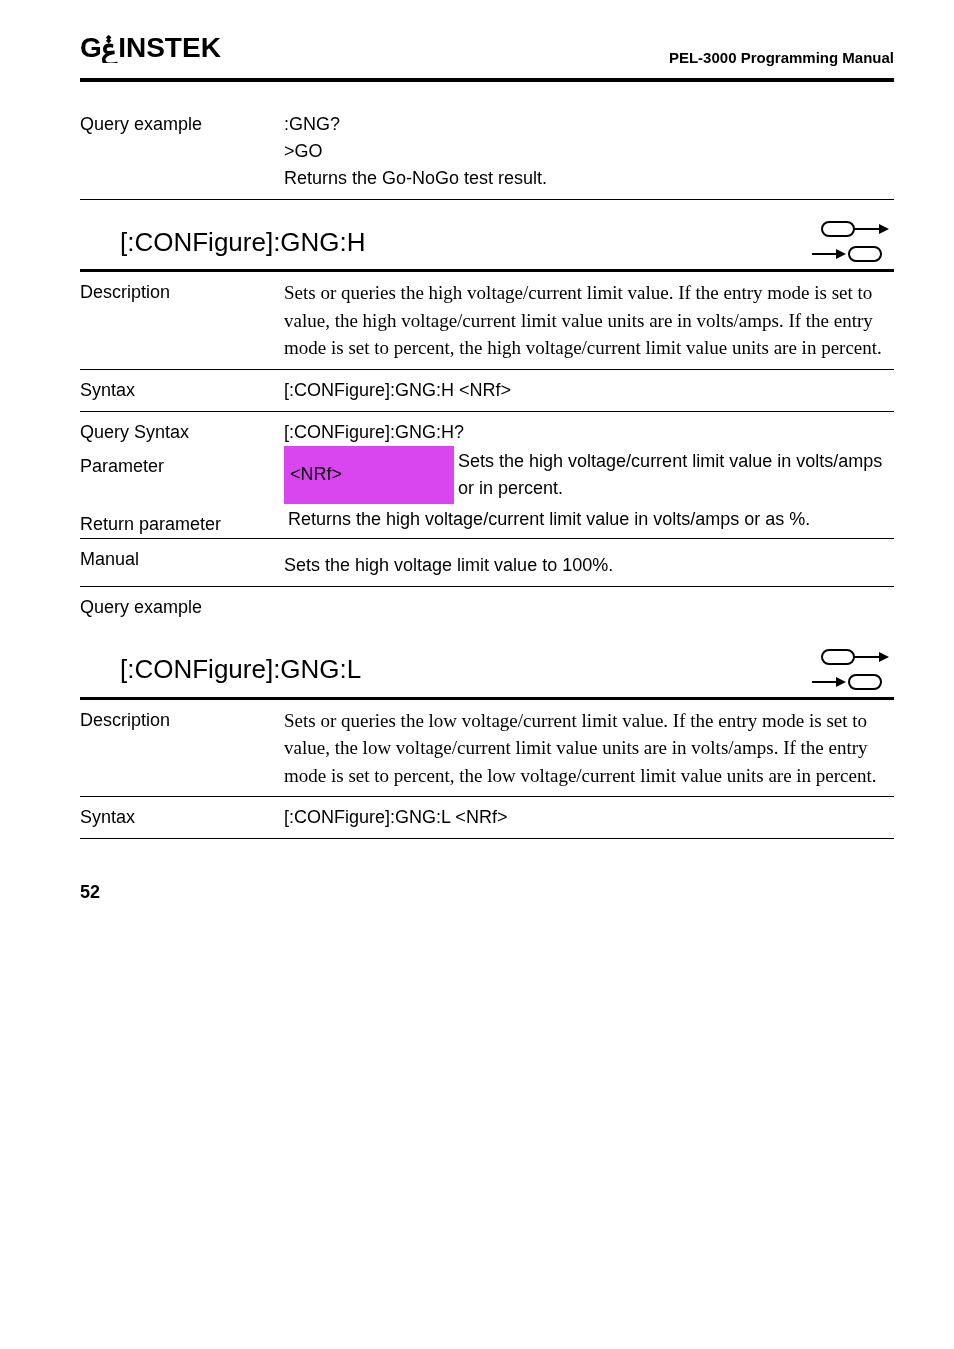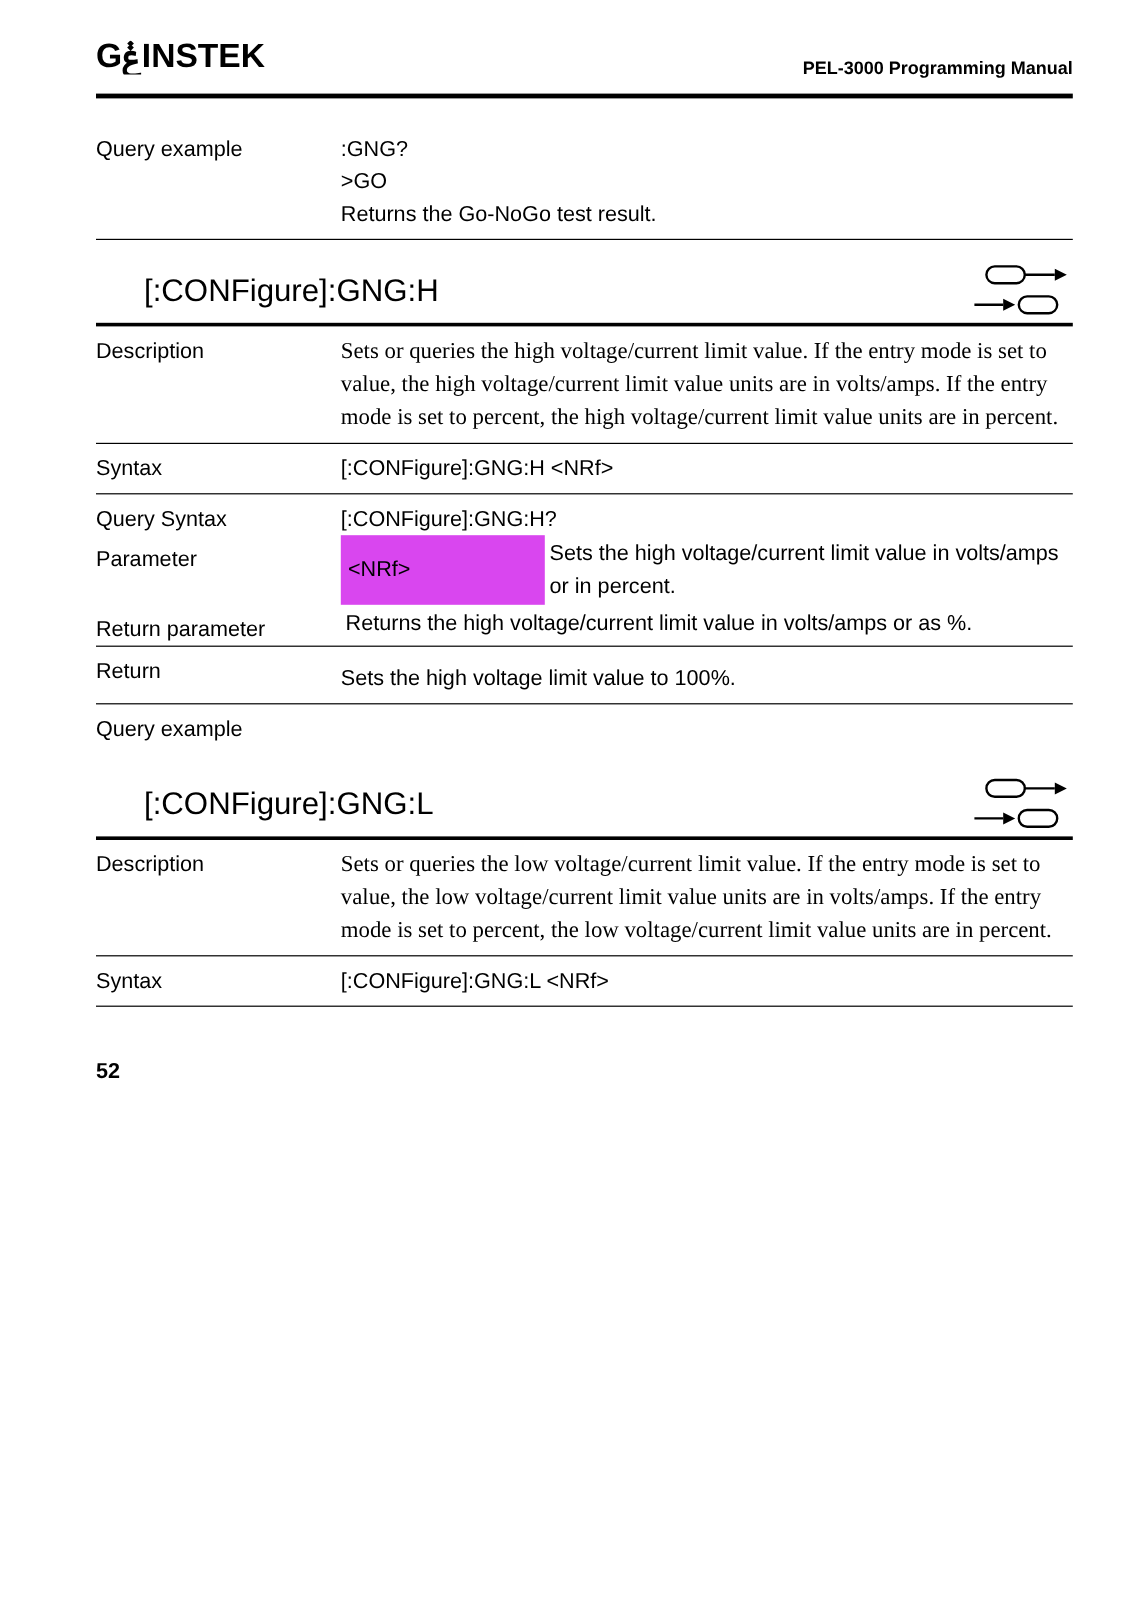--- a/index.html
+++ b/index.html
@@ -156,21 +156,21 @@
 </div>
 
 <div class="row tight-bottom" style="padding:0;">
   <div class="label-col" style="padding-top:7px;">Return parameter</div>
   <div class="param-table">
     <div class="param-right">Returns the high voltage/current limit value in volts/amps or as %.</div>
   </div>
 </div>
 
 <div class="row">
-  <div class="label-col">Return</div>
+  <div class="label-col">Manual</div>
   <div class="content-col sans">
     <div style="margin-top:6px;">Sets the high voltage limit value to 100%.</div>
   </div>
 </div>
 
 <div class="row no-border">
   <div class="label-col">Query example</div>
 </div>
 
 <div class="section-head">

